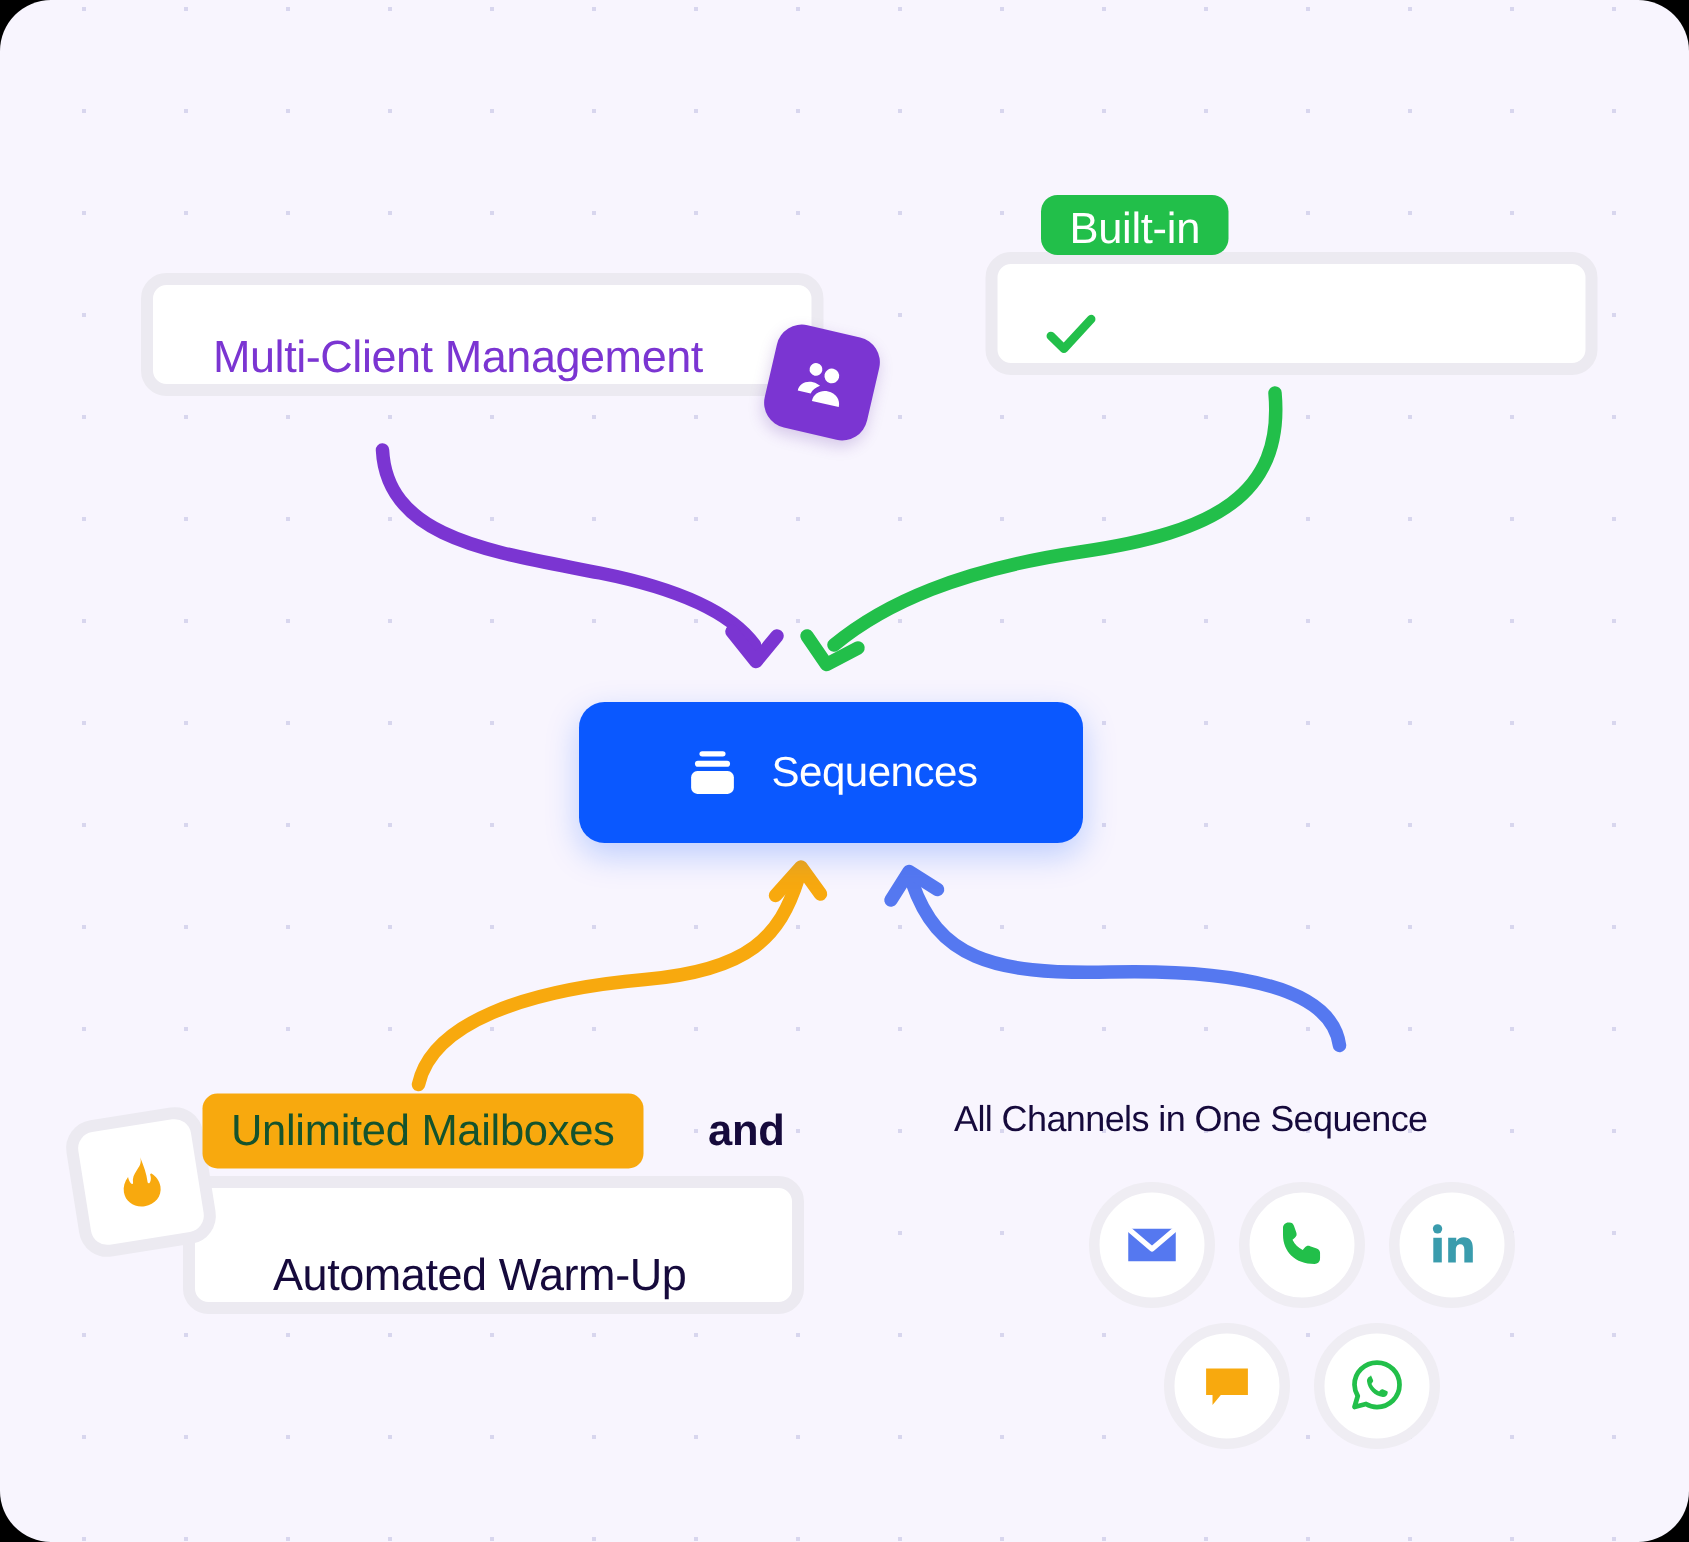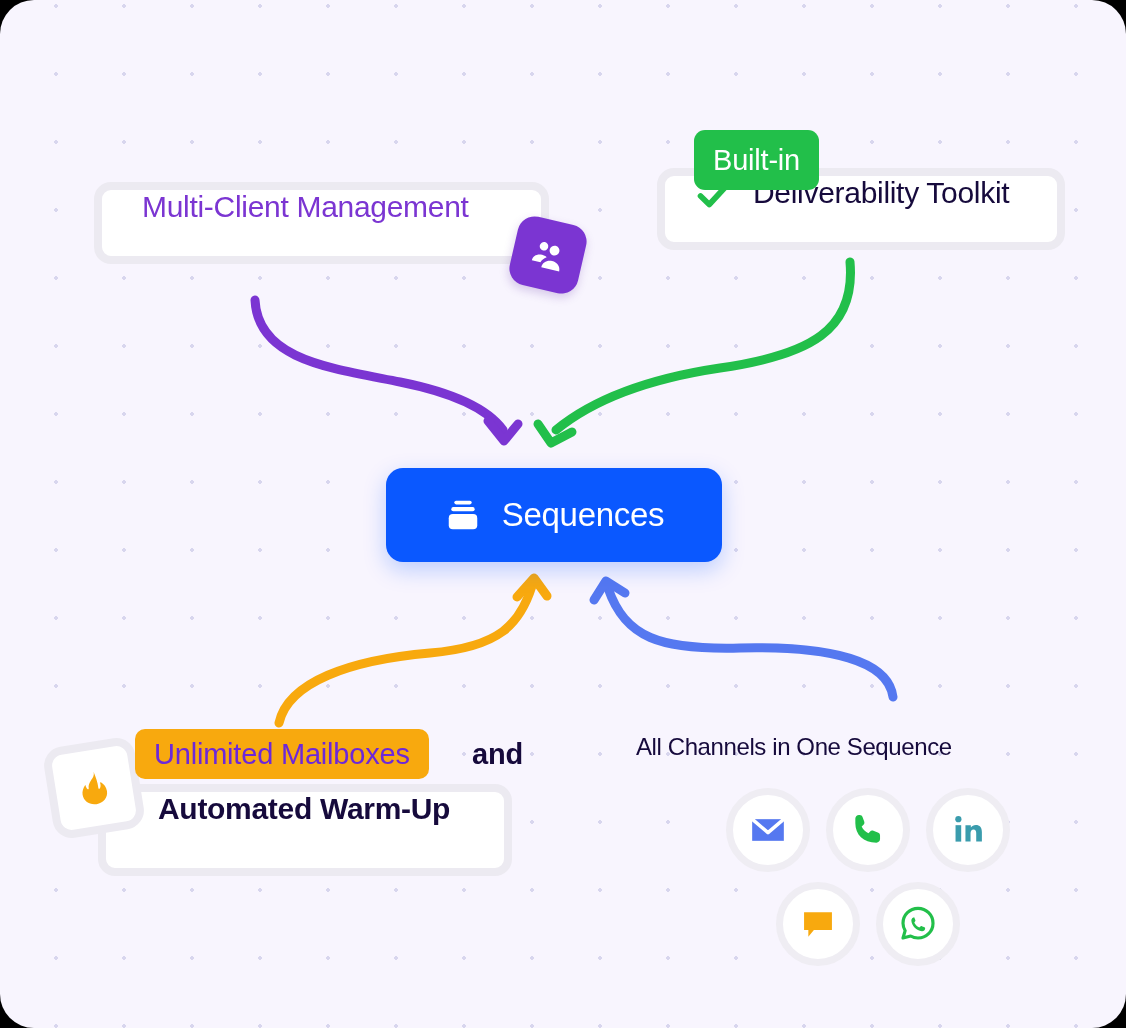--- a/index.html
+++ b/index.html
@@ -16,21 +16,21 @@
     background-position:22px 40px;
   }
 
   .abs{position:absolute;}
 
   
   .card{
     position:absolute;background:#ffffff;border-radius:17px;
     border:8px solid #eceaf1;
     box-sizing:border-box;
-    display:flex;align-items:flex-start;
+    display:flex;align-items:flex-end;
   }
   .card-text{
     font-size:30px;letter-spacing:-0.3px;color:#160a3c;white-space:nowrap;
   }
 
   
   #card-multiclient{left:94px;top:182px;width:455px;height:82px;padding-left:40px;}
   #card-multiclient .card-text{color:#7b35d2;}
 
   
@@ -39,46 +39,46 @@
     background:#7b35d2;transform:rotate(13deg);
     display:flex;align-items:center;justify-content:center;
     box-shadow:0 4px 10px rgba(90,40,160,.22);
   }
 
   
   #card-deliverability{left:657px;top:168px;width:408px;height:82px;padding-left:30px;gap:20px;}
 
   
   #badge-builtin{
-    left:694px;top:130px;height:60px;border-radius:11px;background:#22bf4a;
-    display:flex;align-items:center;padding:0 19px;
+    left:694px;top:130px;height:40px;border-radius:11px;background:#22bf4a;
+    display:flex;align-items:flex-end;padding:0 19px;
     font-size:29px;color:#ffffff;letter-spacing:-0.2px;white-space:nowrap;
     z-index:6;
   }
 
   
   #btn-sequences{
     left:386px;top:468px;width:336px;height:94px;border-radius:17px;
     background:#0a58ff;display:flex;align-items:center;justify-content:center;gap:20px;
-    color:#fff;font-size:33px;letter-spacing:-0.3px;
+    color:#fff;font-size:28px;letter-spacing:-0.3px;
     box-shadow:0 8px 22px rgba(10,88,255,.25);
   }
 
   
   #pill-mailboxes{
     left:135px;top:729px;height:50px;border-radius:10px;background:#f8a90e;
     display:flex;align-items:center;padding:0 19px;
-    font-size:29px;color:#6d28d9;letter-spacing:-0.2px;white-space:nowrap;z-index:6;
+    font-size:29px;color:#14532d;letter-spacing:-0.2px;white-space:nowrap;z-index:6;
   }
   #text-and{
     left:472px;top:738px;font-size:29px;color:#160a3c;letter-spacing:-0.2px;z-index:6;font-weight:bold;
   }
 
   
-  #card-warmup{left:98px;top:784px;width:414px;height:92px;padding-left:52px;font-weight:bold;}
+  #card-warmup{left:122px;top:784px;width:414px;height:92px;padding-left:52px;}
 
   
   #badge-flame{
     left:48px;top:742px;width:92px;height:92px;border-radius:19px;
     background:#ffffff;border:8px solid #eceaf1;box-sizing:border-box;
     transform:rotate(-9deg);
     display:flex;align-items:center;justify-content:center;
     z-index:5;
   }
 
@@ -135,21 +135,20 @@
       <path d="M9.6 20.5c0-3.3 2.6-5.4 5.8-5.4s5.8 2.1 5.8 5.4z" fill="#ffffff"></path>
       <circle cx="8.3" cy="7.2" r="2.7" fill="#ffffff"></circle>
       <path d="M2.8 17.6c0-3 2.4-4.9 5.5-4.9 1.2 0 2.3.3 3.2.8-1.7 1.1-2.8 2.5-3.1 4.1z" fill="#ffffff"></path>
     </svg>
   </div>
 
   <div class="card" id="card-deliverability">
     <svg width="38" height="38" viewBox="0 0 24 24">
       <path d="M3.5 12.6 L 9 18 L 20.5 5.5" fill="none" stroke="#22bf4a" stroke-width="3.6" stroke-linecap="round" stroke-linejoin="round"></path>
     </svg>
-    <span class="card-text">Deliverability Toolkit</span>
   </div>
 
   <div class="abs" id="badge-builtin">
     <span>Built-in</span>
   </div>
 
   <div class="abs" id="btn-sequences">
     <svg width="38" height="38" viewBox="0 0 24 24">
       <rect x="6.5" y="3" width="11" height="2.3" rx="1.15" fill="#ffffff"></rect>
       <rect x="4.6" y="7" width="14.8" height="2.6" rx="1.3" fill="#ffffff"></rect>

